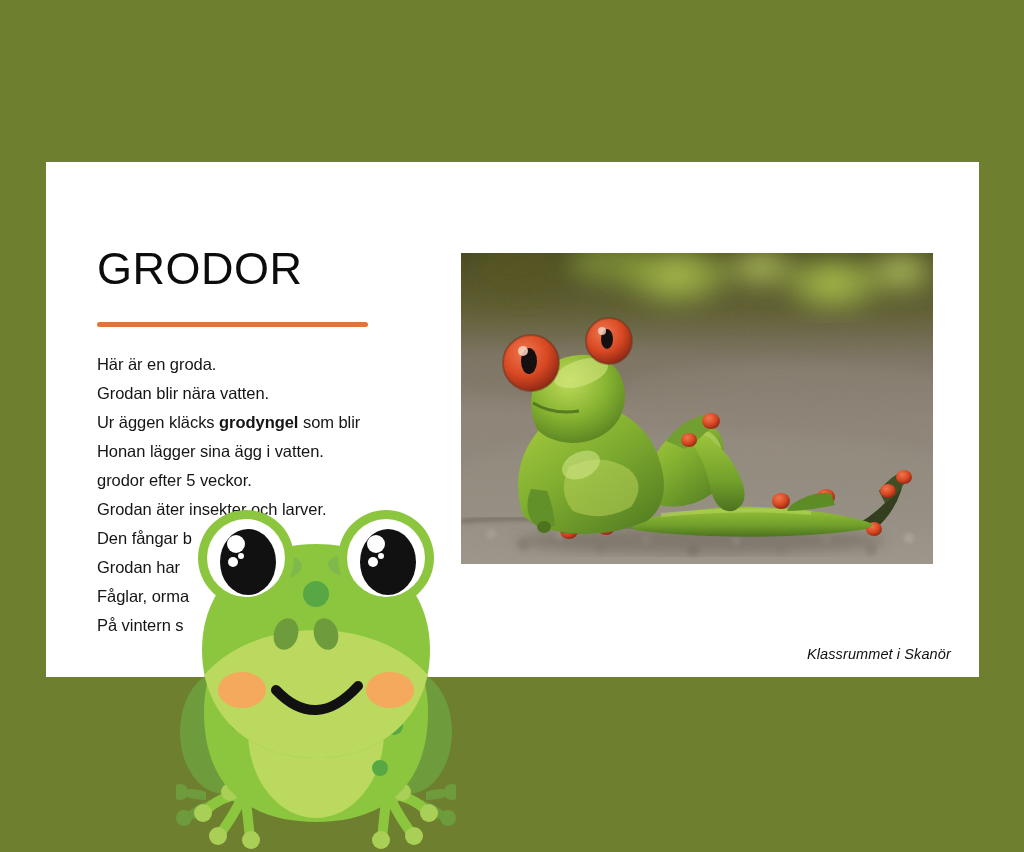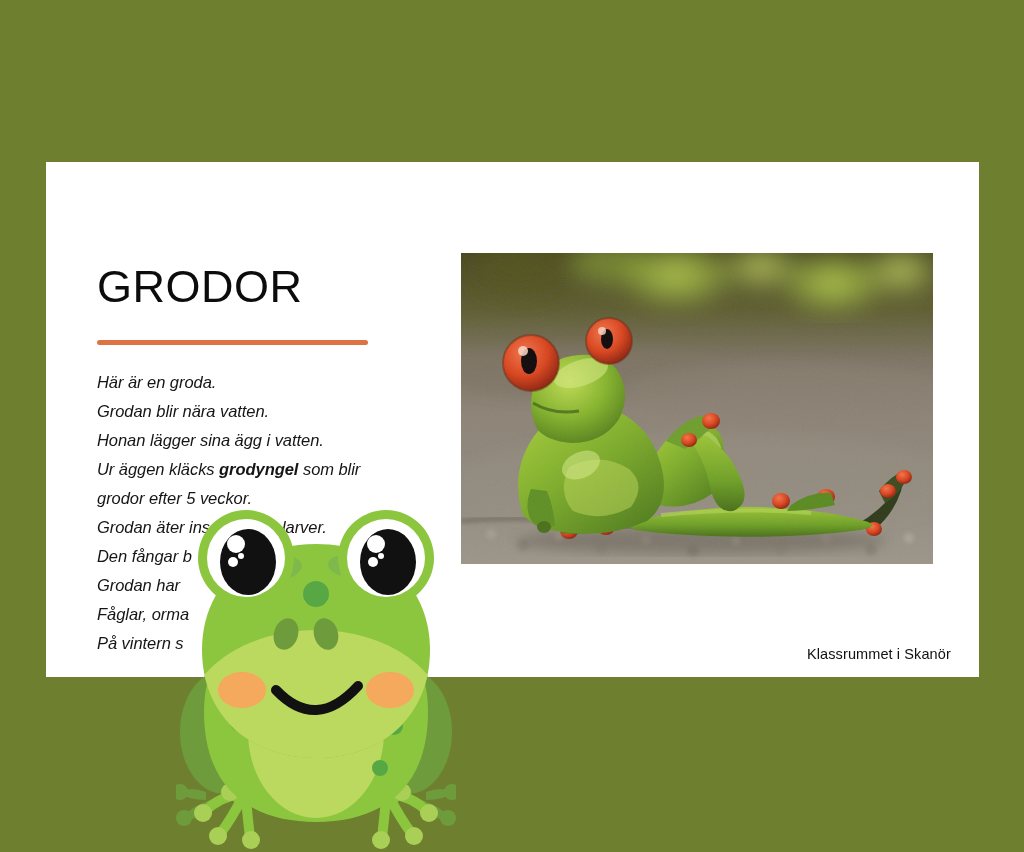--- a/index.html
+++ b/index.html
@@ -21,21 +21,21 @@
     position:absolute;
     left:46px; top:162px;
     width:933px; height:515px;
     background:#FFFFFF;
     overflow:hidden;
   }
 
   
   #text-column {
     position:absolute;
-    left:51px; top:102px;
+    left:51px; top:84px;
     width:330px;
   }
 
   #slide-title {
     font-size:45px;
     font-weight:400;
     letter-spacing:0.5px;
     color:#0C0C0C;
     line-height:1.0;
     white-space:nowrap;
@@ -47,21 +47,20 @@
     background:#DD7444;
     border-radius:3px;
   }
 
   #body-text {
     margin-top:23px;
     font-size:16.5px;
     line-height:29px;
     color:#151515;
     letter-spacing:-0.05px;
-    font-style:italic;
   }
   #body-text .line { white-space:nowrap; }
   #body-text b { font-weight:700; }
 
   
   #frog-photo {
     position:absolute;
     left:415px; top:91px;
     width:472px; height:311px;
     overflow:hidden;
@@ -70,20 +69,21 @@
   #frog-photo svg { display:block; width:100%; height:100%; }
 
   
   #footer-credit {
     position:absolute;
     left:761px; top:484px;
     font-size:14.5px;
     color:#111111;
     letter-spacing:0.1px;
     white-space:nowrap;
+    font-style:italic;
   }
 
   
   #cartoon-frog-overlay {
     position:absolute;
     left:176px; top:500px;
     width:280px; height:352px;
     pointer-events:none;
   }
   #cartoon-frog-overlay svg { display:block; width:100%; height:100%; }
@@ -95,22 +95,22 @@
 
   <div id="text-column">
 
     <h1 id="slide-title">GRODOR</h1>
 
     <div id="title-underline"></div>
 
     <div id="body-text">
       <div class="line">Här är en groda.</div>
       <div class="line">Grodan blir nära  vatten.</div>
+      <div class="line"><span>Ur äggen kläcks </span><b>grodyngel</b><span> som blir</span></div>
       <div class="line">Honan lägger sina ägg i vatten.</div>
-      <div class="line"><span>Ur äggen kläcks </span><b>grodyngel</b><span> som blir</span></div>
       <div class="line">grodor efter 5 veckor.</div>
       <div class="line">Grodan äter insekter och larver.</div>
       <div class="line">Den fångar b</div>
       <div class="line">Grodan har</div>
       <div class="line">Fåglar, orma</div>
       <div class="line">På vintern s</div>
     </div>
   </div>
 
   <div id="frog-photo">

